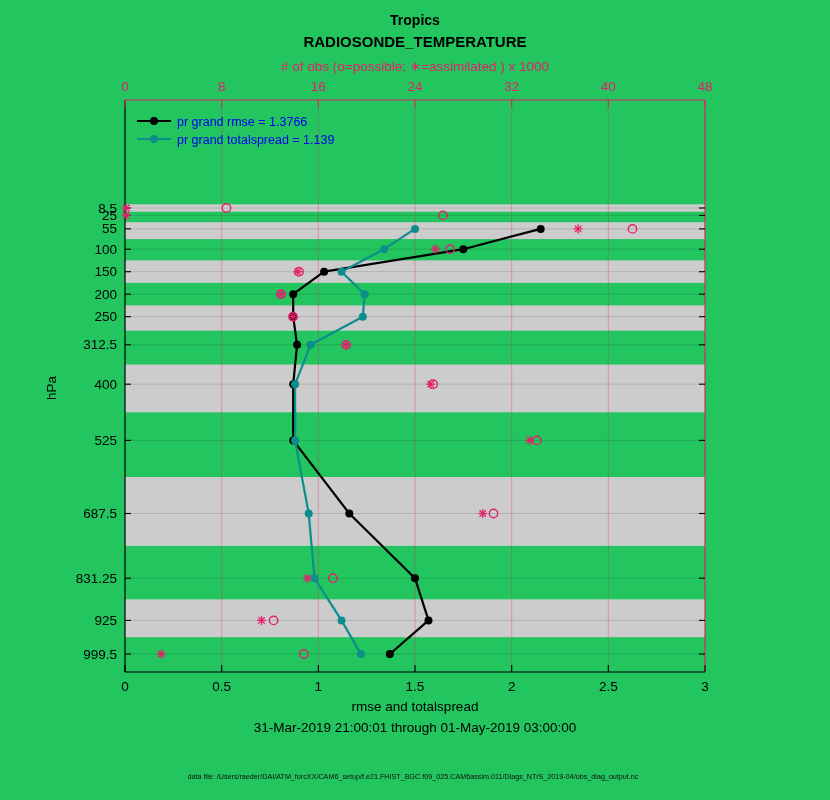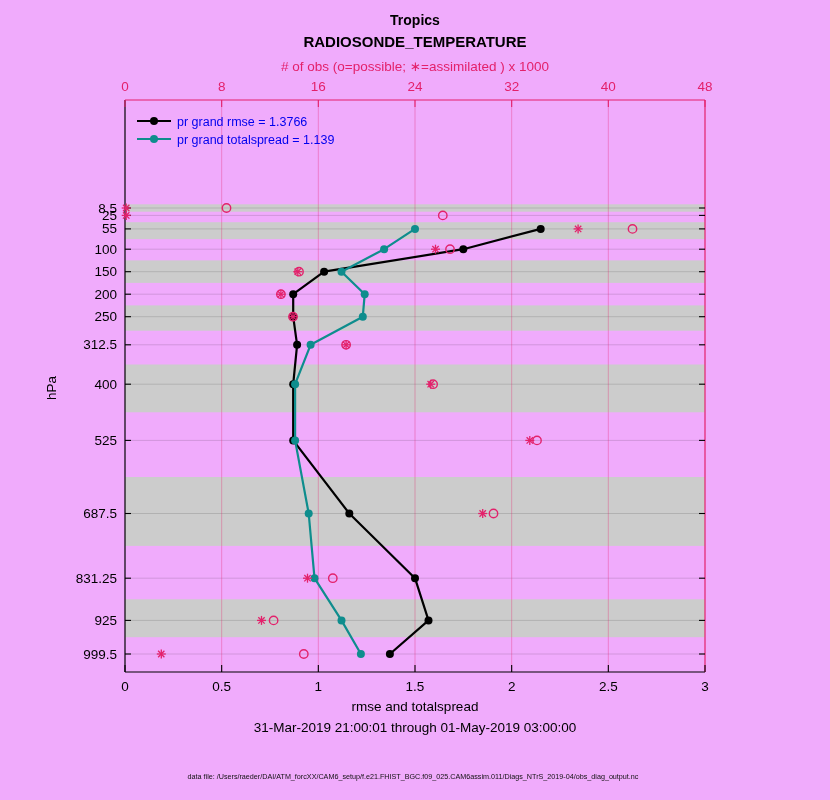--- a/index.html
+++ b/index.html
@@ -1,16 +1,16 @@
 <!DOCTYPE html>
 <html style="--obs: #e3216b; --legtext: #0000ee;"><head>
 <meta charset="utf-8">
 <style>
   html,body{margin:0;padding:0;background:#ffffff;}
-  .canvas{position:relative;width:830px;height:800px;background:#f0abfc;overflow:hidden;
+  .canvas{position:relative;width:830px;height:800px;background:#22c55e;overflow:hidden;
           font-family:"Liberation Sans",sans-serif;}
   svg text{font-family:"Liberation Sans",sans-serif;}
   .title   {font-size:14px;font-weight:bold;fill:#000;text-anchor:middle;}
   .subtitle{font-size:15px;font-weight:bold;fill:#000;text-anchor:middle;}
   .topxlabel{font-size:13.5px;fill:var(--obs,#e3216b);text-anchor:middle;}
   .ticklab {font-size:13.5px;fill:#000;}
   .ticklab.top{fill:var(--obs,#e3216b);}
   .legtext {font-size:12.5px;fill:var(--legtext,#0000ee);}
   .xlabel  {font-size:13.5px;fill:#000;text-anchor:middle;}
   .ylabel  {font-size:13.5px;fill:#000;text-anchor:middle;}

